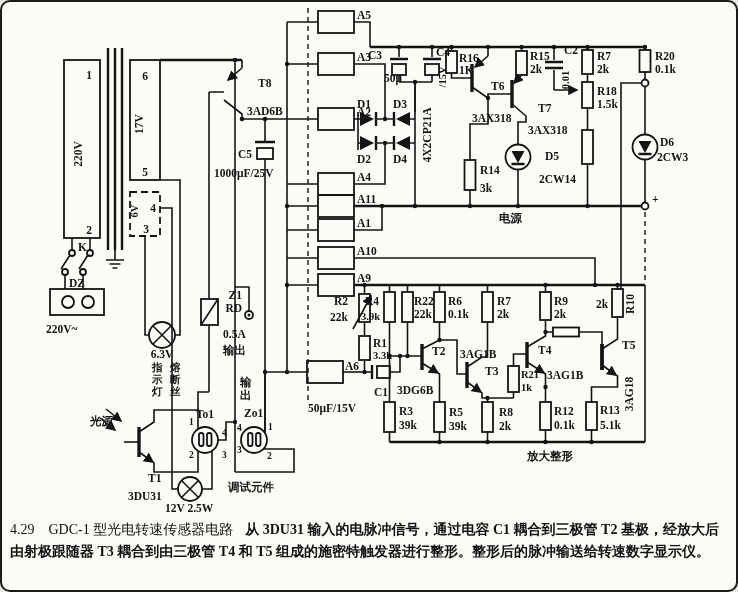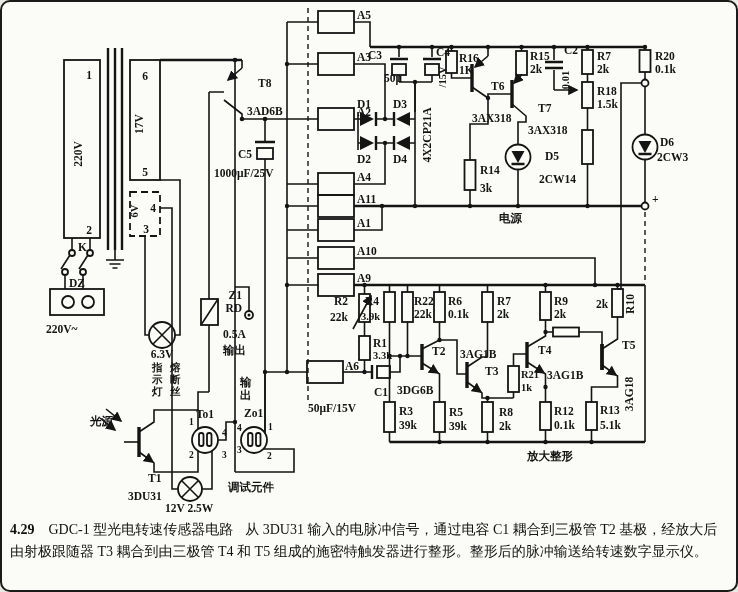--- a/index.html
+++ b/index.html
@@ -5,23 +5,23 @@
   html,body{margin:0;padding:0;background:#e8e8e4;}
   .page{width:738px;height:592px;box-sizing:border-box;background:#fbfbf7;
         border:2.5px solid #1b1b1b;border-radius:10px;overflow:hidden;
         font-family:"Liberation Serif","DejaVu Serif",serif;}
   svg{display:block;}
   svg text{font-family:"Liberation Serif","DejaVu Serif",serif;font-weight:bold;
            fill:#141414;font-size:11.5px;}
   text.sm{font-size:9.5px;}
   text.md{font-size:10.5px;}
   .cap{padding:2px 10px 0 8px;color:#111;font-size:14px;line-height:1.6;}
-  .cap .num{font-weight:bold;margin-right:14px;text-align:center;}
+  .cap .num{font-weight:normal;margin-right:14px;text-align:center;}
   .cap .ttl{font-weight:normal;margin-right:12px;}
-  .cap .bod{font-weight:normal;margin-top:16px;}
+  .cap .bod{font-weight:bold;margin-top:16px;}
   .wire{stroke:#141414;stroke-width:1.6;fill:none;}
   .wire2{stroke:#141414;stroke-width:2.4;fill:none;}
   .comp{stroke:#141414;stroke-width:1.8;fill:none;}
   .blk{fill:#141414;stroke:none;}
   .dash{stroke:#141414;stroke-width:1.4;fill:none;stroke-dasharray:5 4;}
 </style>
 </head>
 <body>
 
 <div class="page">

